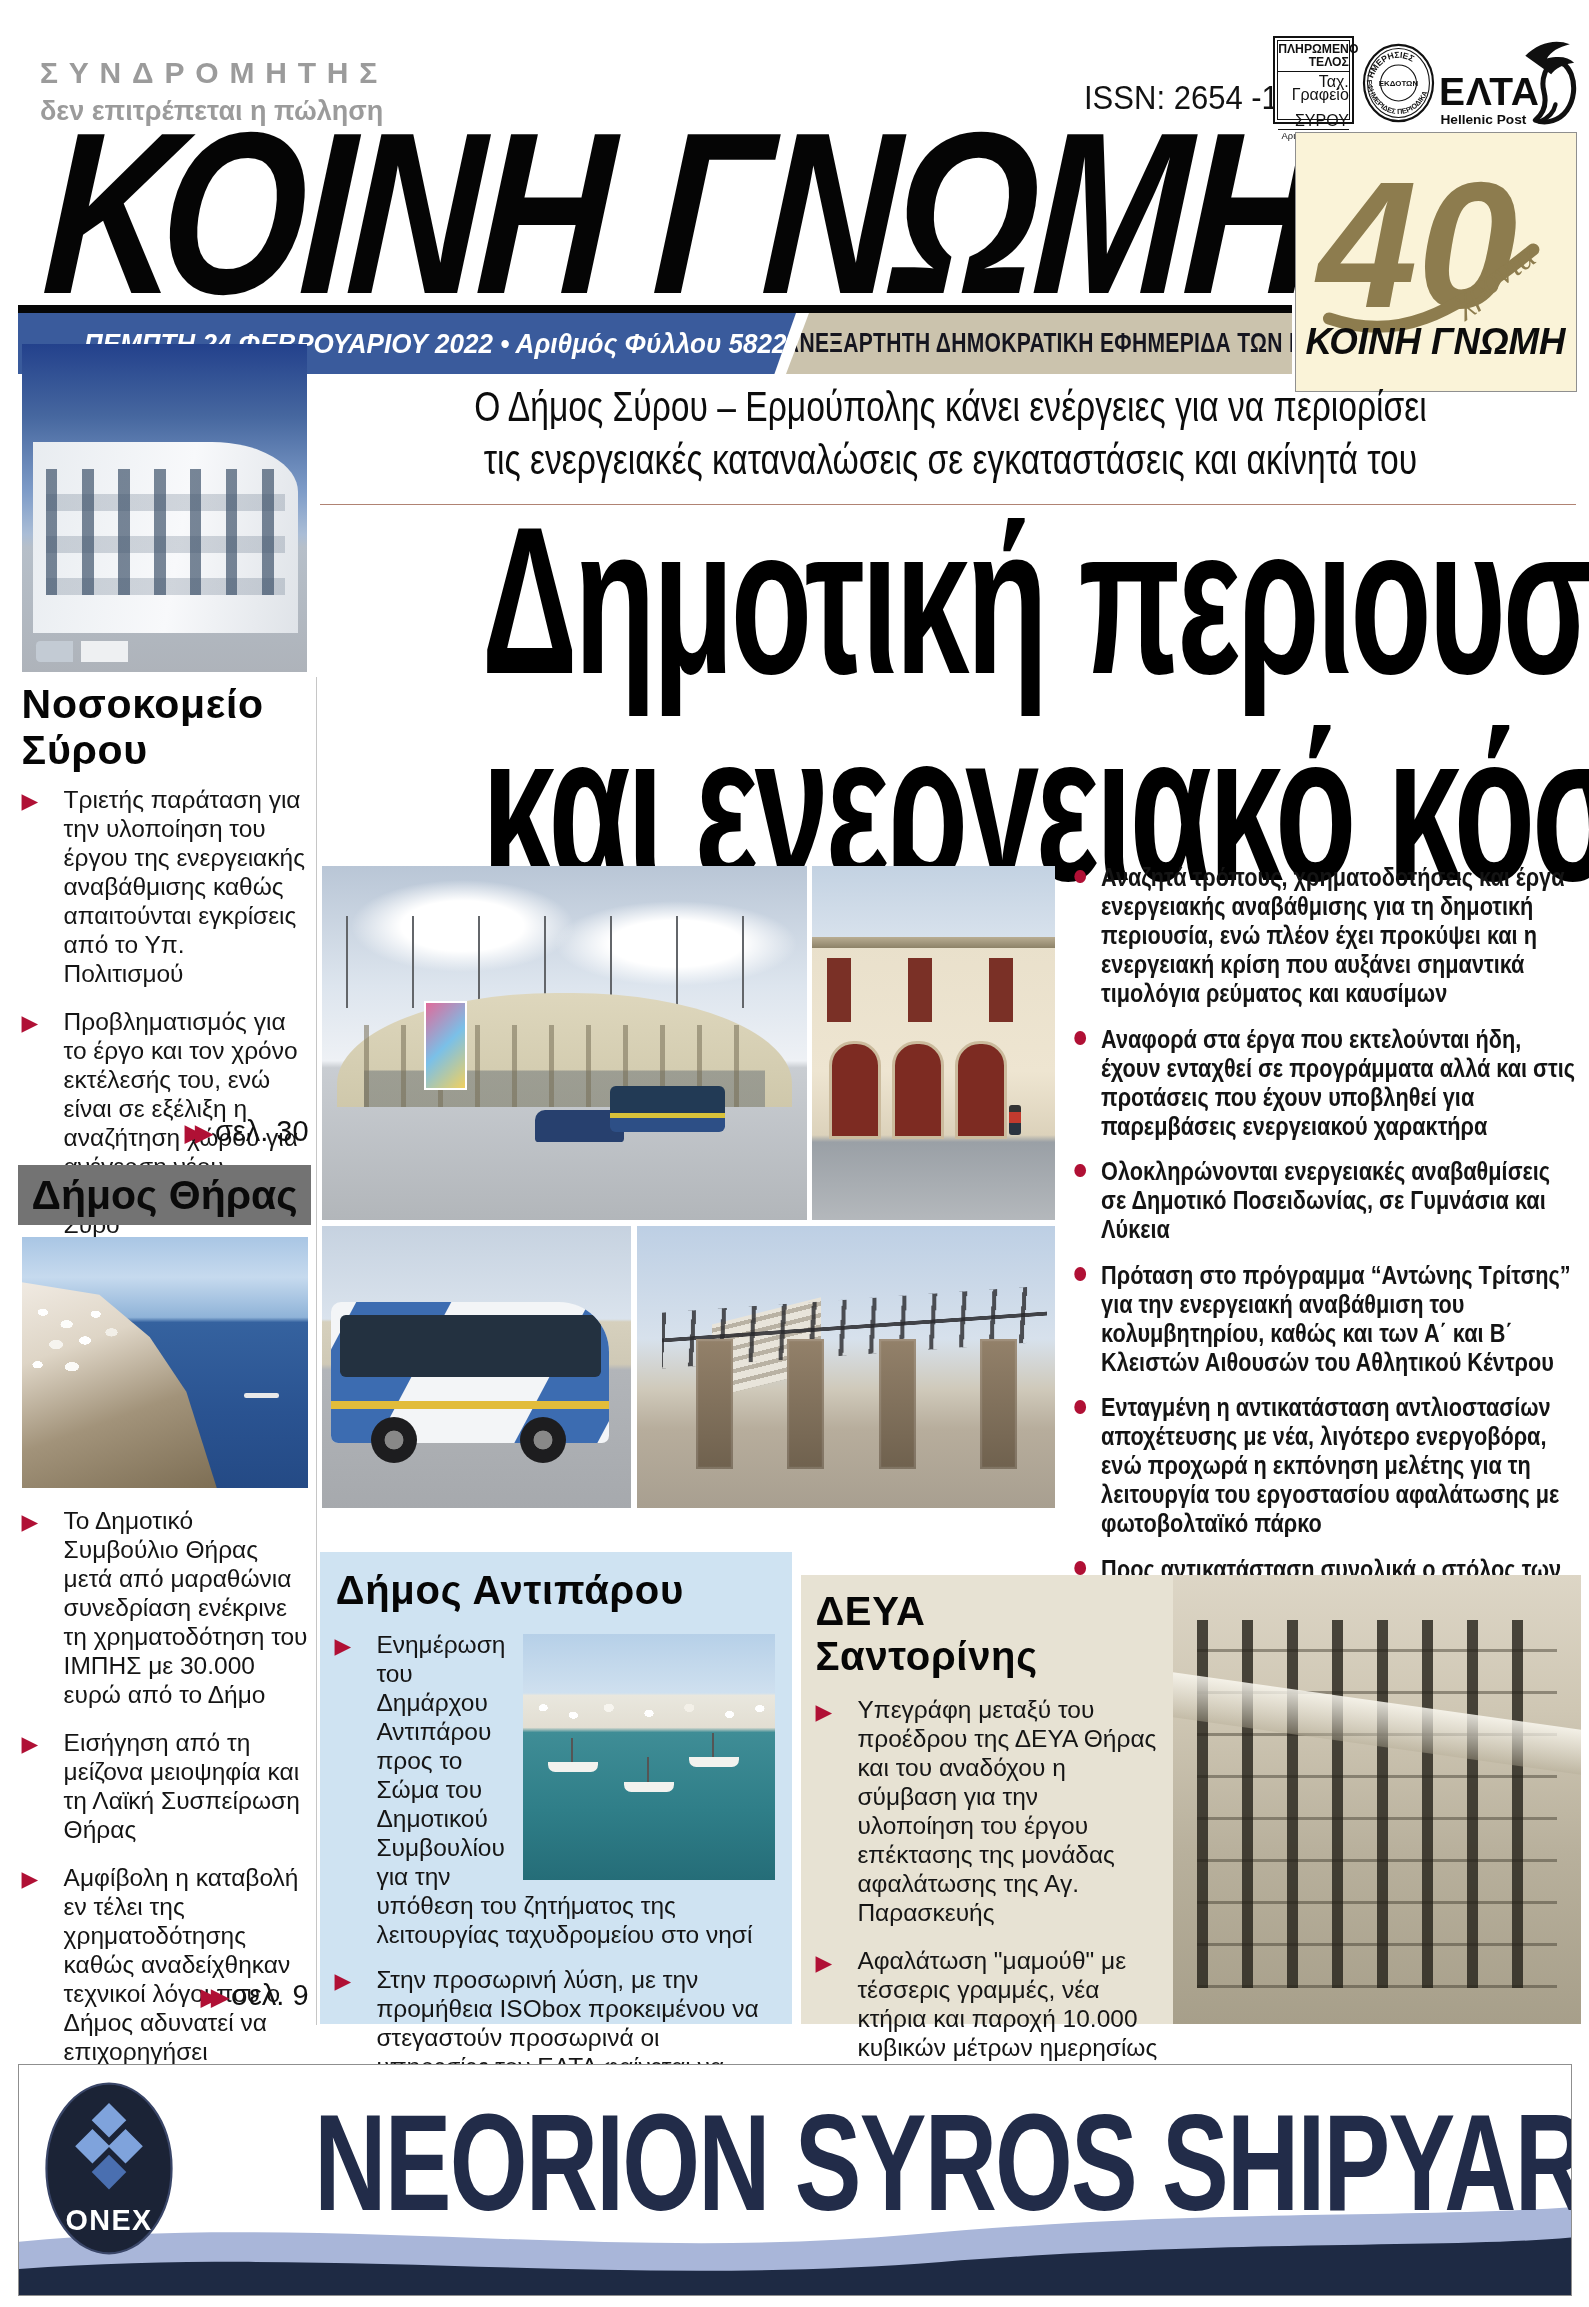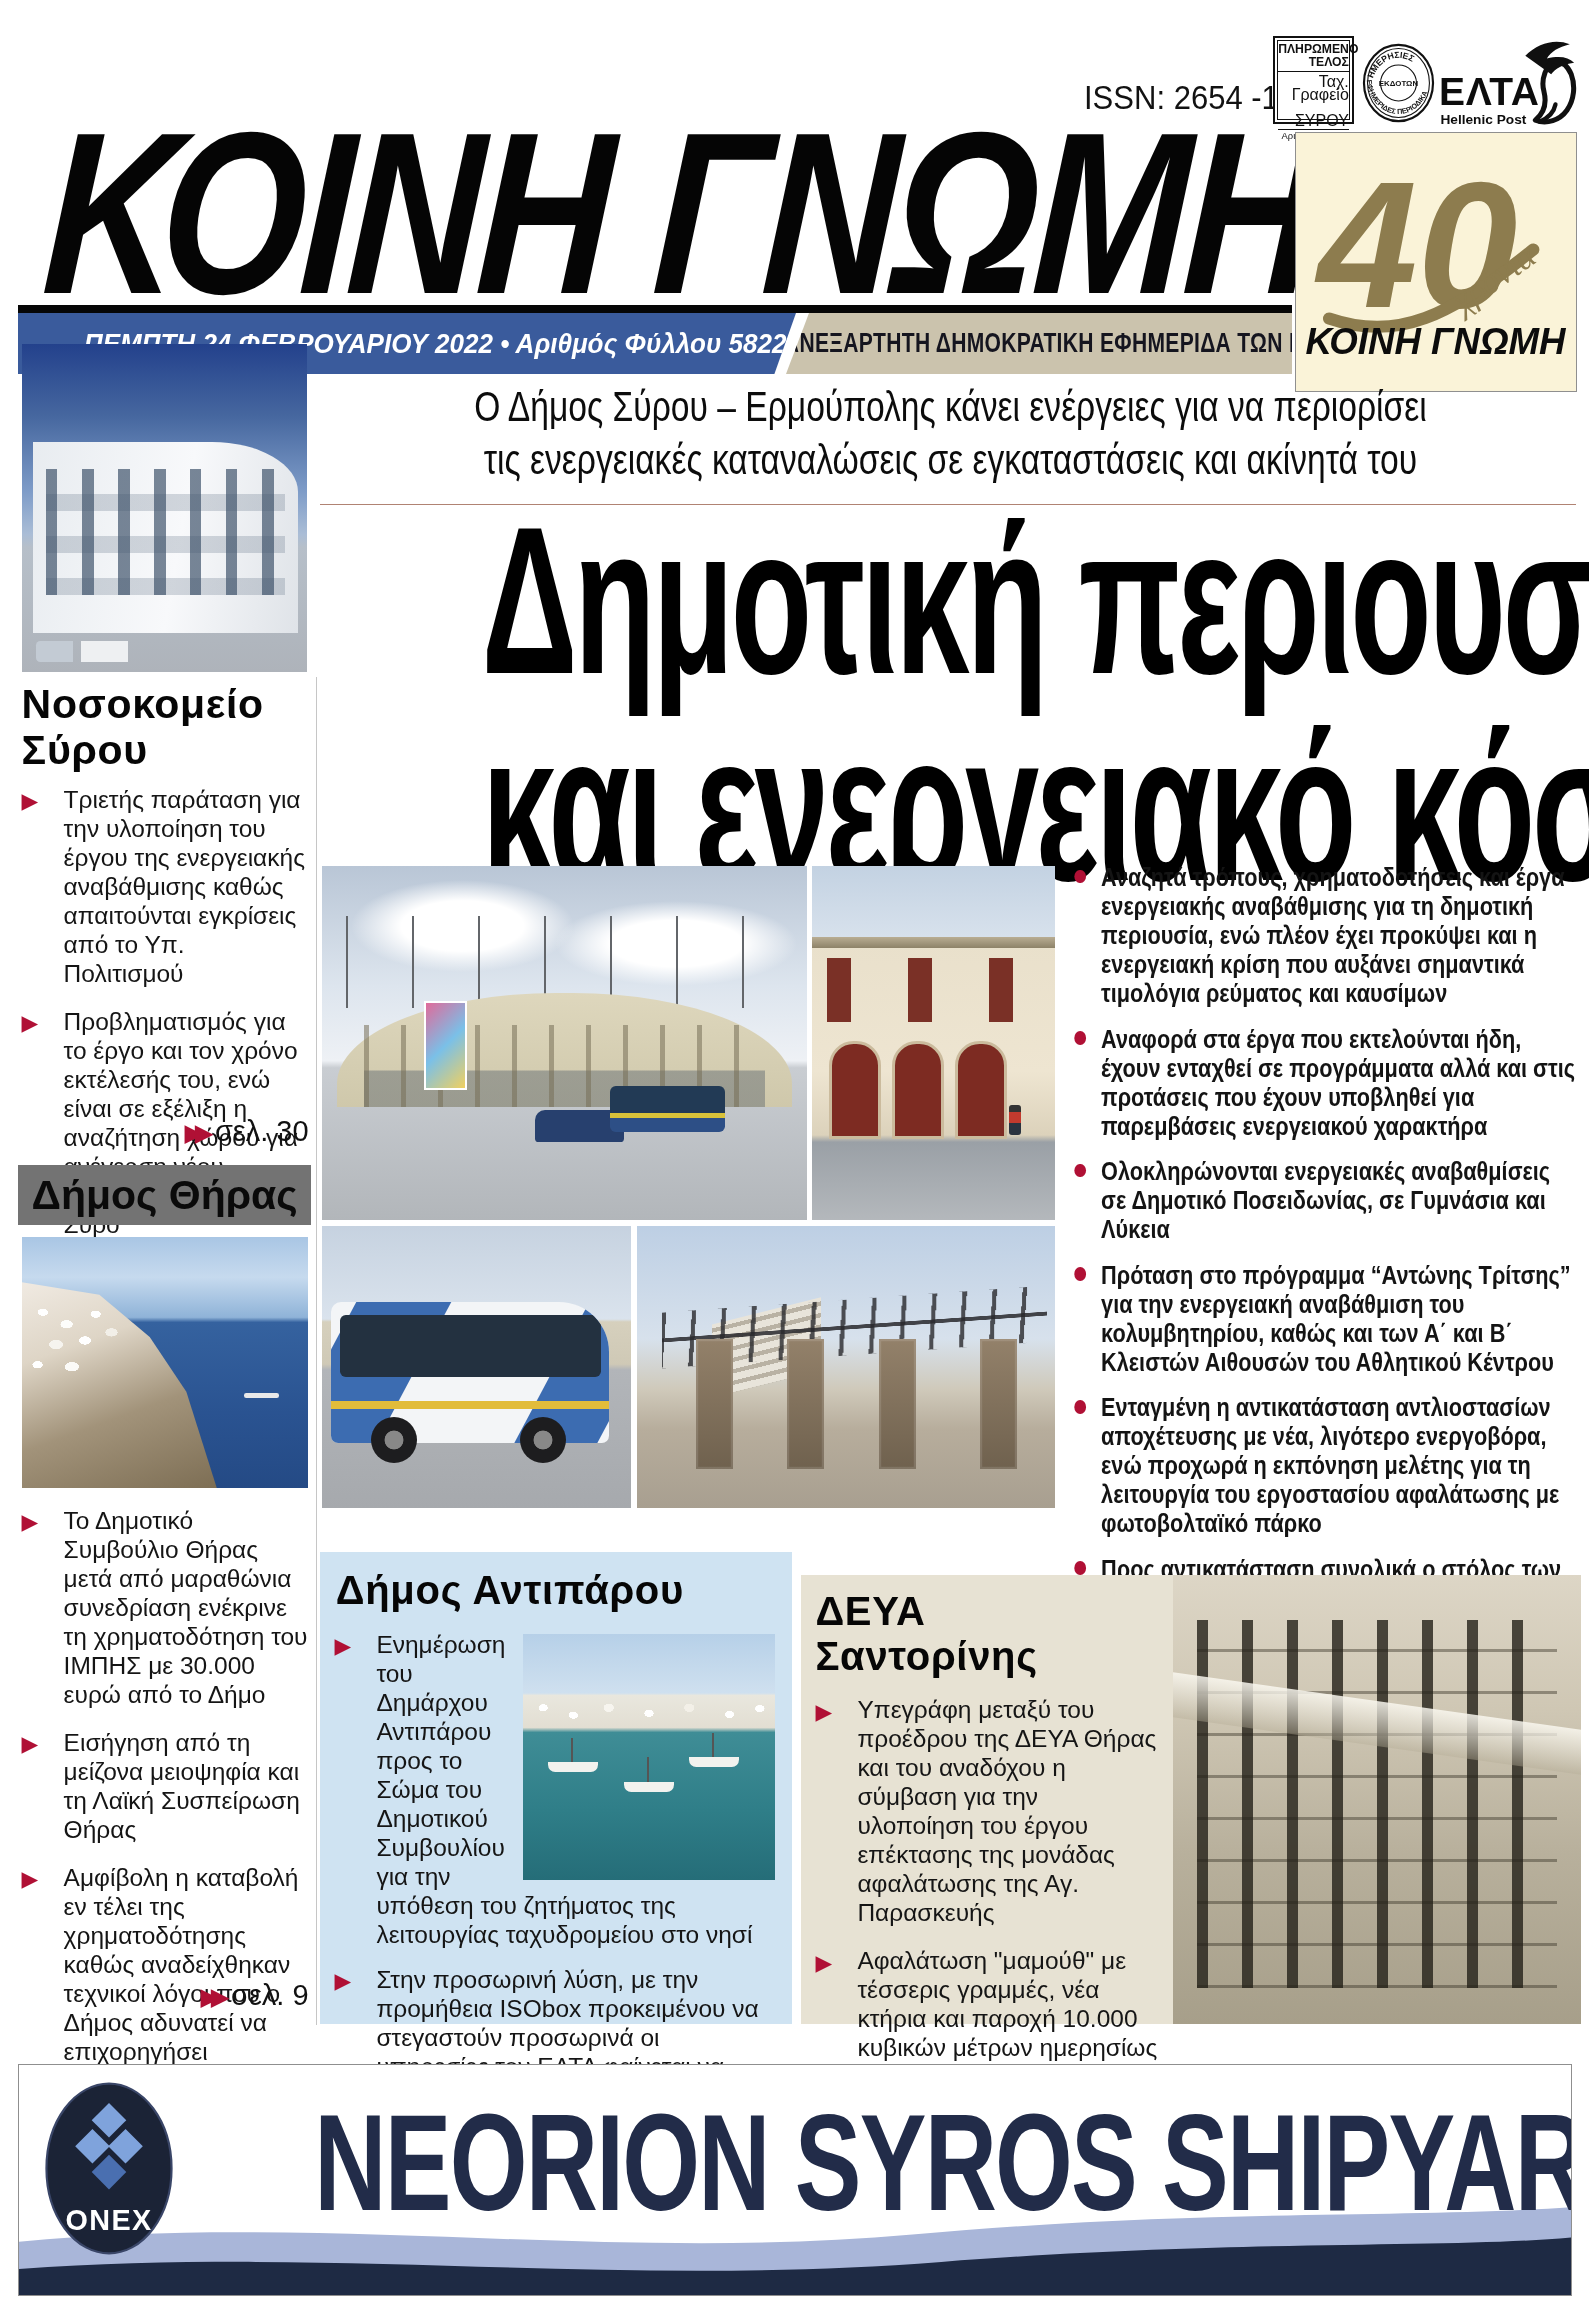--- a/index.html
+++ b/index.html
@@ -142,20 +142,24 @@
   .banner-title{position:absolute;left:157px;right:11.5px;top:21.6px;text-align:center;font-size:125px;line-height:137px;font-weight:bold;
       color:#222c49;white-space:nowrap;letter-spacing:-2.2px;transform:scale(.8,1.1);transform-origin:50% 0;}
   .waves{position:absolute;left:0;bottom:0;width:100%;height:95px;}
   .onex{position:absolute;left:26px;top:17.3px;width:128px;height:173px;}
 </style>
 </head>
 <body>
 
 <div id="page">
 
+  <div class="subscriber">
+    <div class="t1">ΣΥΝΔΡΟΜΗΤΗΣ</div>
+    <div class="t2">δεν επιτρέπεται η πώληση</div>
+  </div>
   <div class="issn">ISSN: 2654 -1106</div>
 
   <div class="paidbox">
     <div class="inner">
       <div class="pb-r1"><span>ΠΛΗΡΩΜΕΝΟ</span><br>
         <span>ΤΕΛΟΣ</span></div>
       <div class="pb-r2"><span>Ταχ. Γραφείο</span><br><br>
         <span>ΣΥΡΟΥ</span></div>
       <div class="pb-r3"><span>Αριθμός Άδειας</span><br>
         <span class="pb-big">2</span></div>

